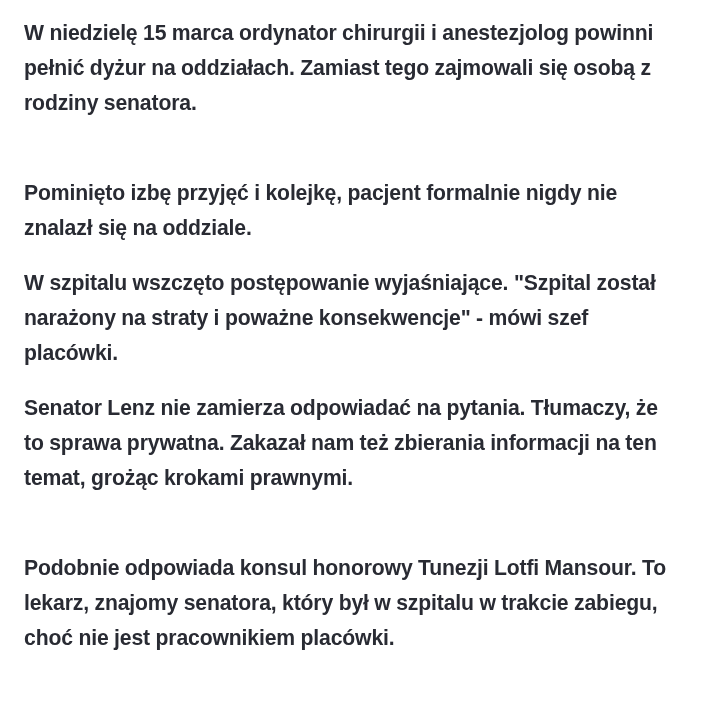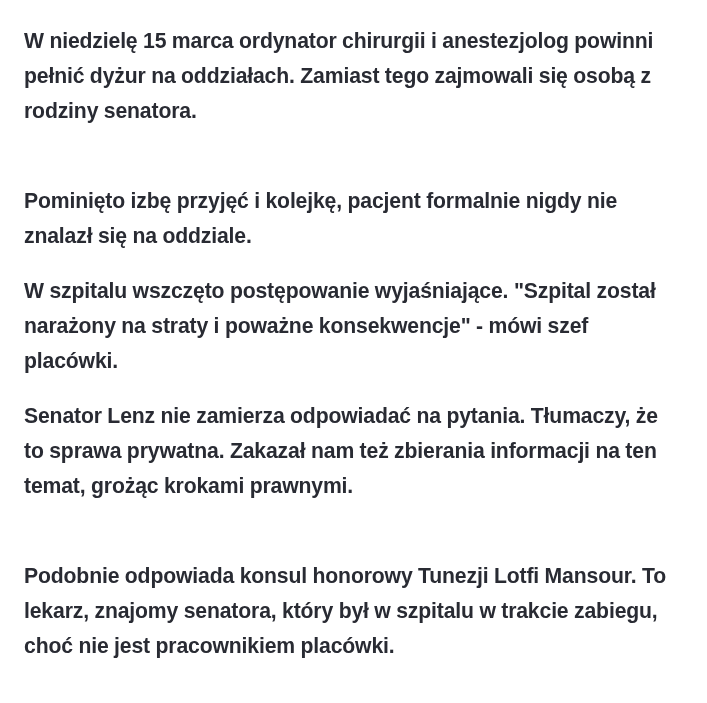--- a/index.html
+++ b/index.html
@@ -16,21 +16,21 @@
     overflow: hidden;
   }
 
   #article-body {
     position: absolute;
     top: 0;
     left: 0;
     width: 707px;
     height: 703px;
     box-sizing: border-box;
-    padding: 24px 24px 0 24px;
+    padding: 16px 24px 0 24px;
     background: #ffffff;
   }
 
   .para {
     margin: 0;
     padding: 0;
     font-size: 21.5px;
     line-height: 35px;
     font-weight: 700;
     letter-spacing: -0.15px;

